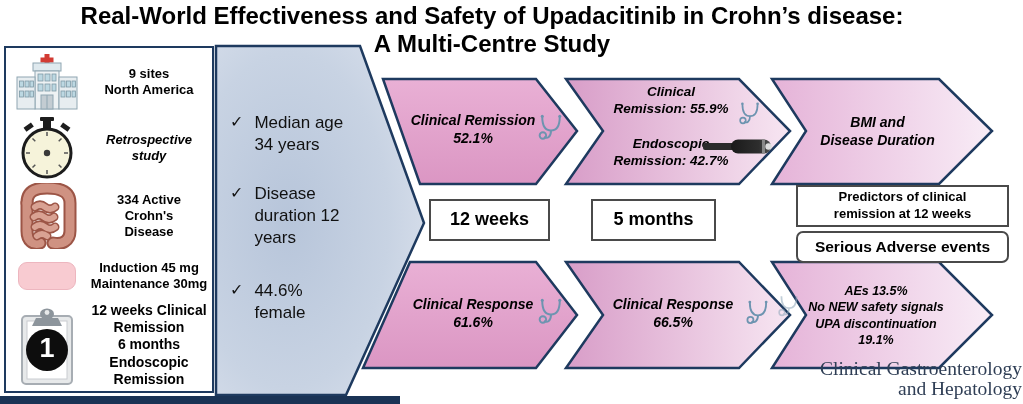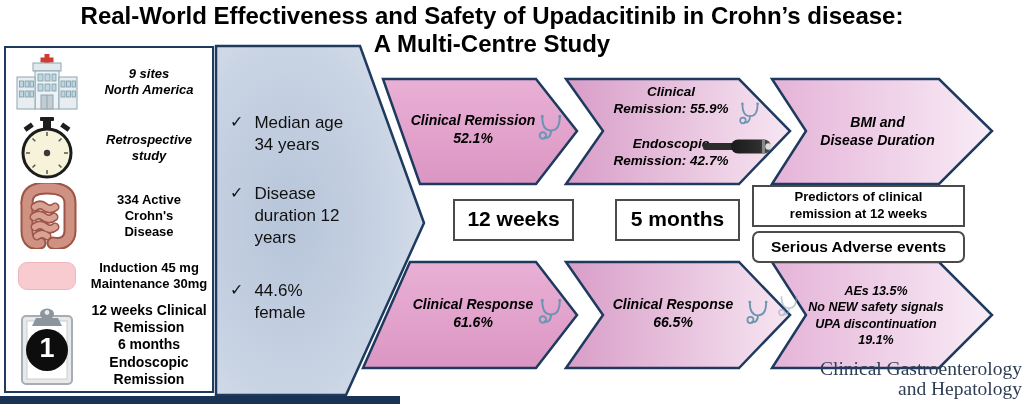--- a/index.html
+++ b/index.html
@@ -7,37 +7,37 @@
           font-family:"Liberation Sans",sans-serif;color:#000;}
   .abs{position:absolute;}
   .ml{white-space:pre-line;}
   #title{left:0;top:2px;width:984px;text-align:center;font-weight:bold;font-size:24px;line-height:1.16;}
   
   #sidebar-box{left:4px;top:46px;width:210px;height:347px;background:#fff;border:2px solid #1e3a5f;box-sizing:border-box;}
   .side-row{position:absolute;left:8px;width:204px;display:flex;align-items:center;}
   .icon-wrap{width:78px;flex:none;display:flex;justify-content:center;position:relative;}
   .side-label{flex:1;text-align:center;font-weight:bold;font-size:13px;line-height:1.22;white-space:pre-line;}
   .side-label.small{font-size:14px;}
-  #row1{top:50px;height:64px;font-style:italic;} #row2{top:116px;height:64px;font-style:italic;} #row3{top:180px;height:72px;}
+  #row1{top:50px;height:64px;} #row2{top:116px;height:64px;font-style:italic;} #row3{top:180px;height:72px;}
   #row4{top:254px;height:44px;} #row5{top:298px;height:94px;}
   .pill{width:56px;height:26px;background:#f8cbd1;border:1px solid #edb6bf;border-radius:9px;}
   .badge-one{position:absolute;left:10px;top:30px;width:58px;text-align:center;
              font-weight:bold;font-size:27px;line-height:30px;color:#fff;}
   
   .cohort-item{position:absolute;left:230px;display:flex;gap:11px;font-size:17px;line-height:1.3;color:#111;}
   .cohort-item .check{flex:none;font-size:16px;}
   .cohort-item .check-label{white-space:pre-line;}
   #cohort0{top:112px;} #cohort1{top:183px;} #cohort2{top:280px;}
   
   .arrow-label{position:absolute;text-align:center;font-weight:bold;white-space:pre-line;font-style:italic;}
   .f14{font-size:14px;line-height:1.26;} .f135{font-size:13.5px;line-height:1.25;} .f125{font-size:12.5px;line-height:1.3;}
   
   .tp-box{position:absolute;height:38px;background:#fff;border:2.5px solid #4a4a4a;box-sizing:content-box;
-          text-align:center;font-weight:bold;font-size:21px;line-height:36px;margin-left:24px;}
-  .info-box{position:absolute;left:752px;width:213px;background:#fff;border:2px solid #4a4a4a;box-sizing:border-box;
+          text-align:center;font-weight:bold;font-size:18px;line-height:36px;}
+  .info-box{position:absolute;left:796px;width:213px;background:#fff;border:2px solid #4a4a4a;box-sizing:border-box;
             display:flex;align-items:center;justify-content:center;text-align:center;font-weight:bold;white-space:pre-line;}
   #info-a{top:185px;height:42px;font-size:13px;line-height:1.3;}
   #info-b{top:231px;height:32px;font-size:15.5px;border-radius:7px;}
   #journal{left:798px;top:359px;width:224px;text-align:right;font-family:"Liberation Serif",serif;
            font-size:19.5px;line-height:1.02;color:#2f3e55;white-space:pre-line;}
   .faint{opacity:.55;}
 </style>
 </head>
 <body>
 

